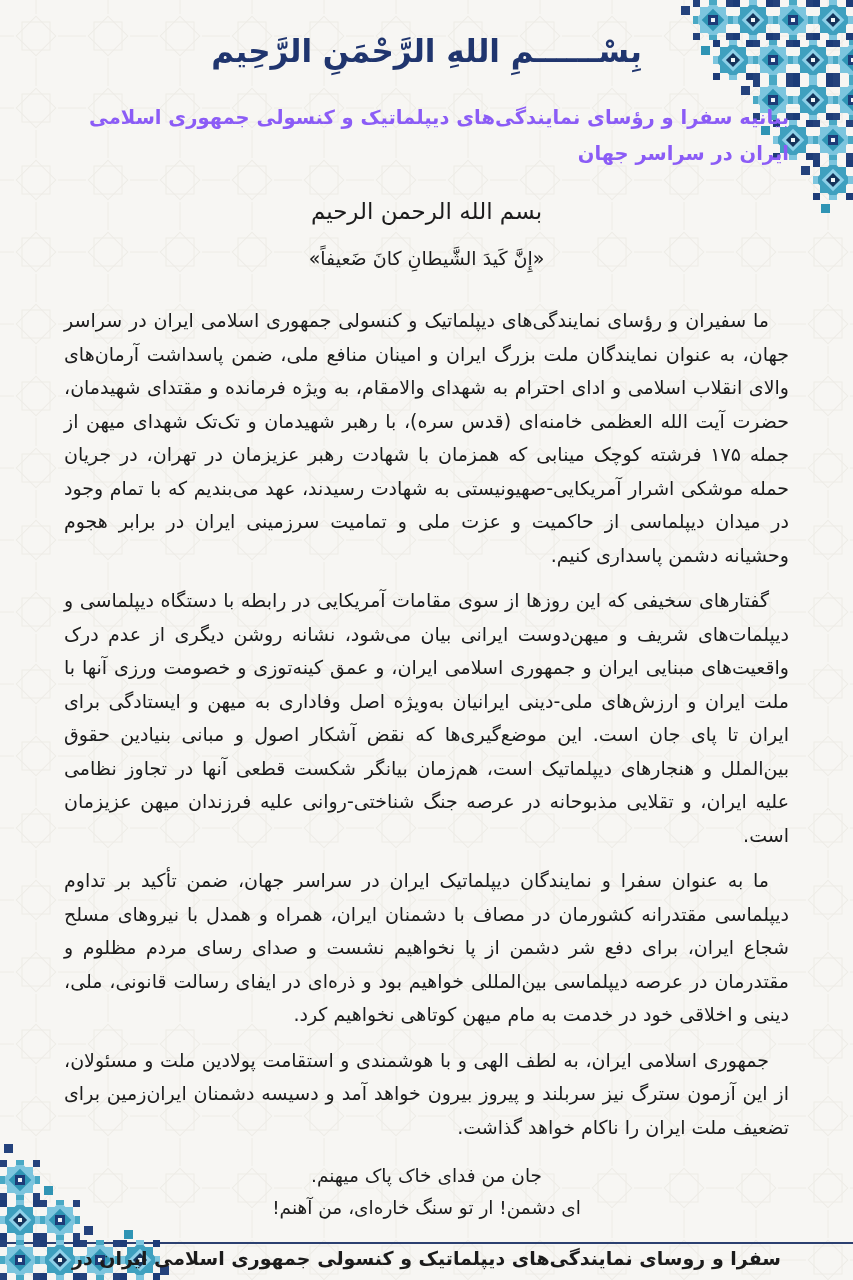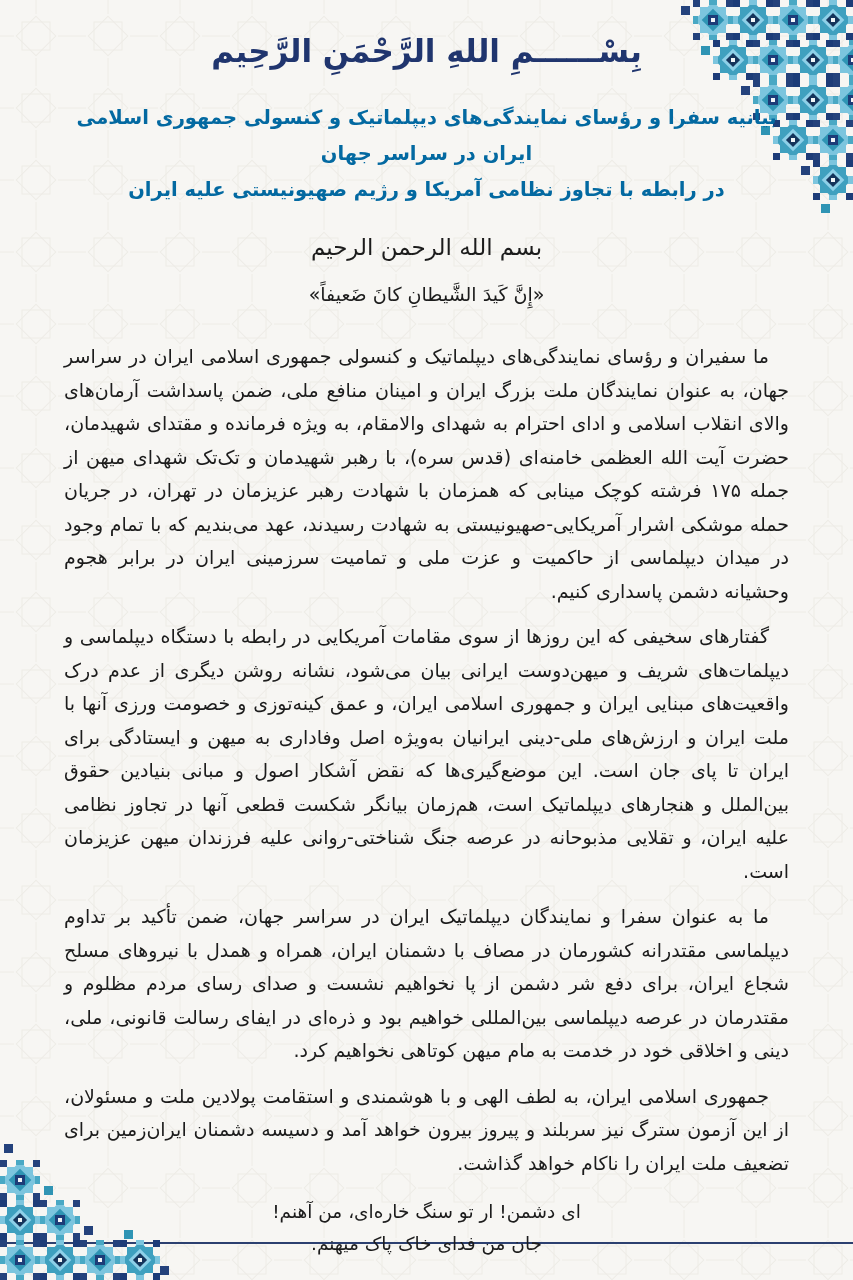--- a/index.html
+++ b/index.html
@@ -32,23 +32,23 @@
     font-size:31px;
     font-weight:bold;
     line-height:54px;
     height:58px;
     letter-spacing:-1px;
   }
   .doc-title{
     margin:18px 0 0 0;
     font-size:19.5px;
     font-weight:bold;
-    text-align:center;
+    text-align:right;
     line-height:36px;
-    color:#0369a1;
+    color:#8b5cf6;
   }
   .basmala{
     margin-top:24px;
     text-align:center;
     font-size:23px;
     line-height:30px;
   }
   .quote{
     text-align:center;
     font-size:19px;
@@ -166,35 +166,34 @@
     <rect x="124" y="100" width="9" height="9" fill="#2f94b4"></rect>
     <rect x="160" y="136" width="9" height="9" fill="#24427c"></rect>
   </svg>
 
   <div class="content">
 
     <div class="bismillah-calligraphy">بِسْــــــمِ اللهِ الرَّحْمَنِ الرَّحِیم</div>
 
     <h1 class="doc-title">
       <div>بیانیه سفرا و رؤسای نمایندگی‌های دیپلماتیک و کنسولی جمهوری اسلامی ایران در سراسر جهان</div>
-      <div>در رابطه با تجاوز نظامی آمریکا و رژیم صهیونیستی علیه ایران</div>
     </h1>
 
     <div class="basmala">بسم الله الرحمن الرحیم</div>
 
     <div class="quote">«إِنَّ کَیدَ الشَّیطانِ کانَ ضَعیفاً»</div>
 
     <div class="body-text">
       <p class="body-paragraph">ما سفیران و رؤسای نمایندگی‌های دیپلماتیک و کنسولی جمهوری اسلامی ایران در سراسر جهان، به عنوان نمایندگان ملت بزرگ ایران و امینان منافع ملی، ضمن پاسداشت آرمان‌های والای انقلاب اسلامی و ادای احترام به شهدای والامقام، به ویژه فرمانده و مقتدای شهیدمان، حضرت آیت الله العظمی خامنه‌ای (قدس سره)، با رهبر شهیدمان و تک‌تک شهدای میهن از جمله ۱۷۵ فرشته کوچک مینابی که همزمان با شهادت رهبر عزیزمان در تهران، در جریان حمله موشکی اشرار آمریکایی-صهیونیستی به شهادت رسیدند، عهد می‌بندیم که با تمام وجود در میدان دیپلماسی از حاکمیت و عزت ملی و تمامیت سرزمینی ایران در برابر هجوم وحشیانه دشمن پاسداری کنیم.</p>
       <p class="body-paragraph">گفتارهای سخیفی که این روزها از سوی مقامات آمریکایی در رابطه با دستگاه دیپلماسی و دیپلمات‌های شریف و میهن‌دوست ایرانی بیان می‌شود، نشانه روشن دیگری از عدم درک واقعیت‌های مبنایی ایران و جمهوری اسلامی ایران، و عمق کینه‌توزی و خصومت ورزی آنها با ملت ایران و ارزش‌های ملی-دینی ایرانیان به‌ویژه اصل وفاداری به میهن و ایستادگی برای ایران تا پای جان است. این موضع‌گیری‌ها که نقض آشکار اصول و مبانی بنیادین حقوق بین‌الملل و هنجارهای دیپلماتیک است، هم‌زمان بیانگر شکست قطعی آنها در تجاوز نظامی علیه ایران، و تقلایی مذبوحانه در عرصه جنگ شناختی-روانی علیه فرزندان میهن عزیزمان است.</p>
       <p class="body-paragraph">ما به عنوان سفرا و نمایندگان دیپلماتیک ایران در سراسر جهان، ضمن تأکید بر تداوم دیپلماسی مقتدرانه کشورمان در مصاف با دشمنان ایران، همراه و همدل با نیروهای مسلح شجاع ایران، برای دفع شر دشمن از پا نخواهیم نشست و صدای رسای مردم مظلوم و مقتدرمان در عرصه دیپلماسی بین‌المللی خواهیم بود و ذره‌ای در ایفای رسالت قانونی، ملی، دینی و اخلاقی خود در خدمت به مام میهن کوتاهی نخواهیم کرد.</p>
       <p class="body-paragraph">جمهوری اسلامی ایران، به لطف الهی و با هوشمندی و استقامت پولادین ملت و مسئولان، از این آزمون سترگ نیز سربلند و پیروز بیرون خواهد آمد و دسیسه دشمنان ایران‌زمین برای تضعیف ملت ایران را ناکام خواهد گذاشت.</p>
     </div>
 
     <div class="poem">
+      <div>جان من فدای خاک پاک میهنم.</div>
       <div>ای دشمن! ار تو سنگ خاره‌ای، من آهنم!</div>
-      <div>جان من فدای خاک پاک میهنم.</div>
     </div>
 
     <div class="signature">سفرا و روسای نمایندگی‌های دیپلماتیک و کنسولی جمهوری اسلامی ایران در سراسر جهان</div>
 
   </div>
 </div>
 
 </body></html>

